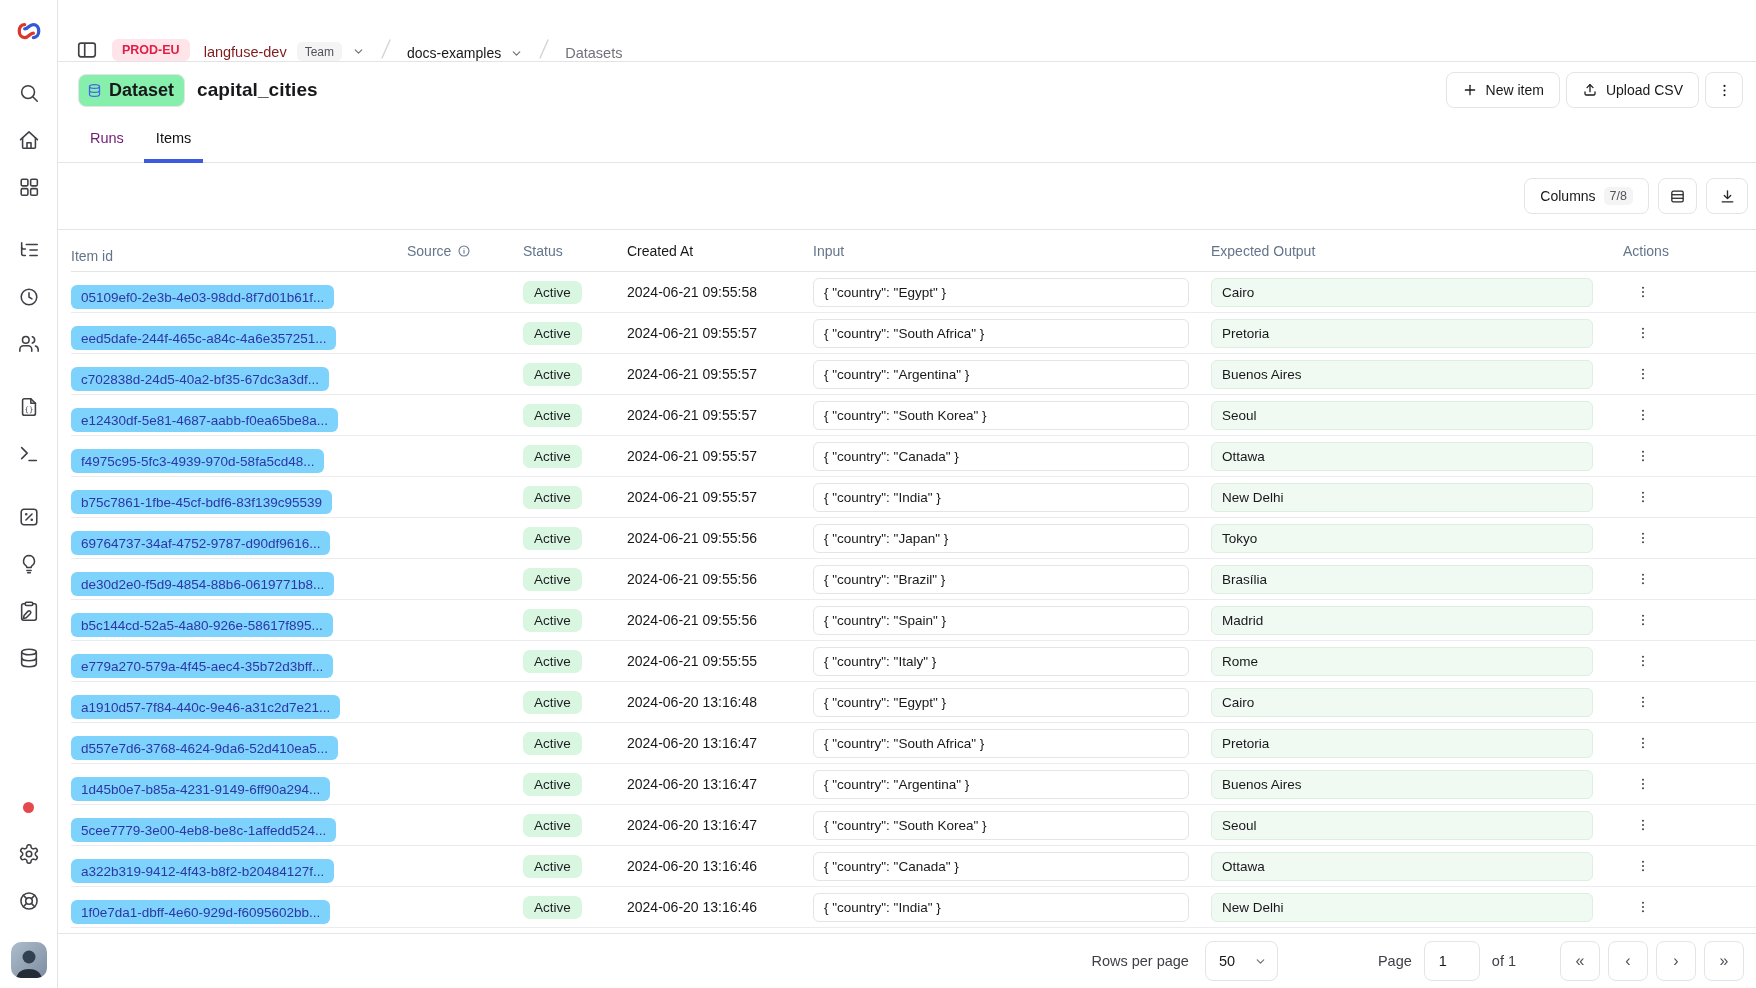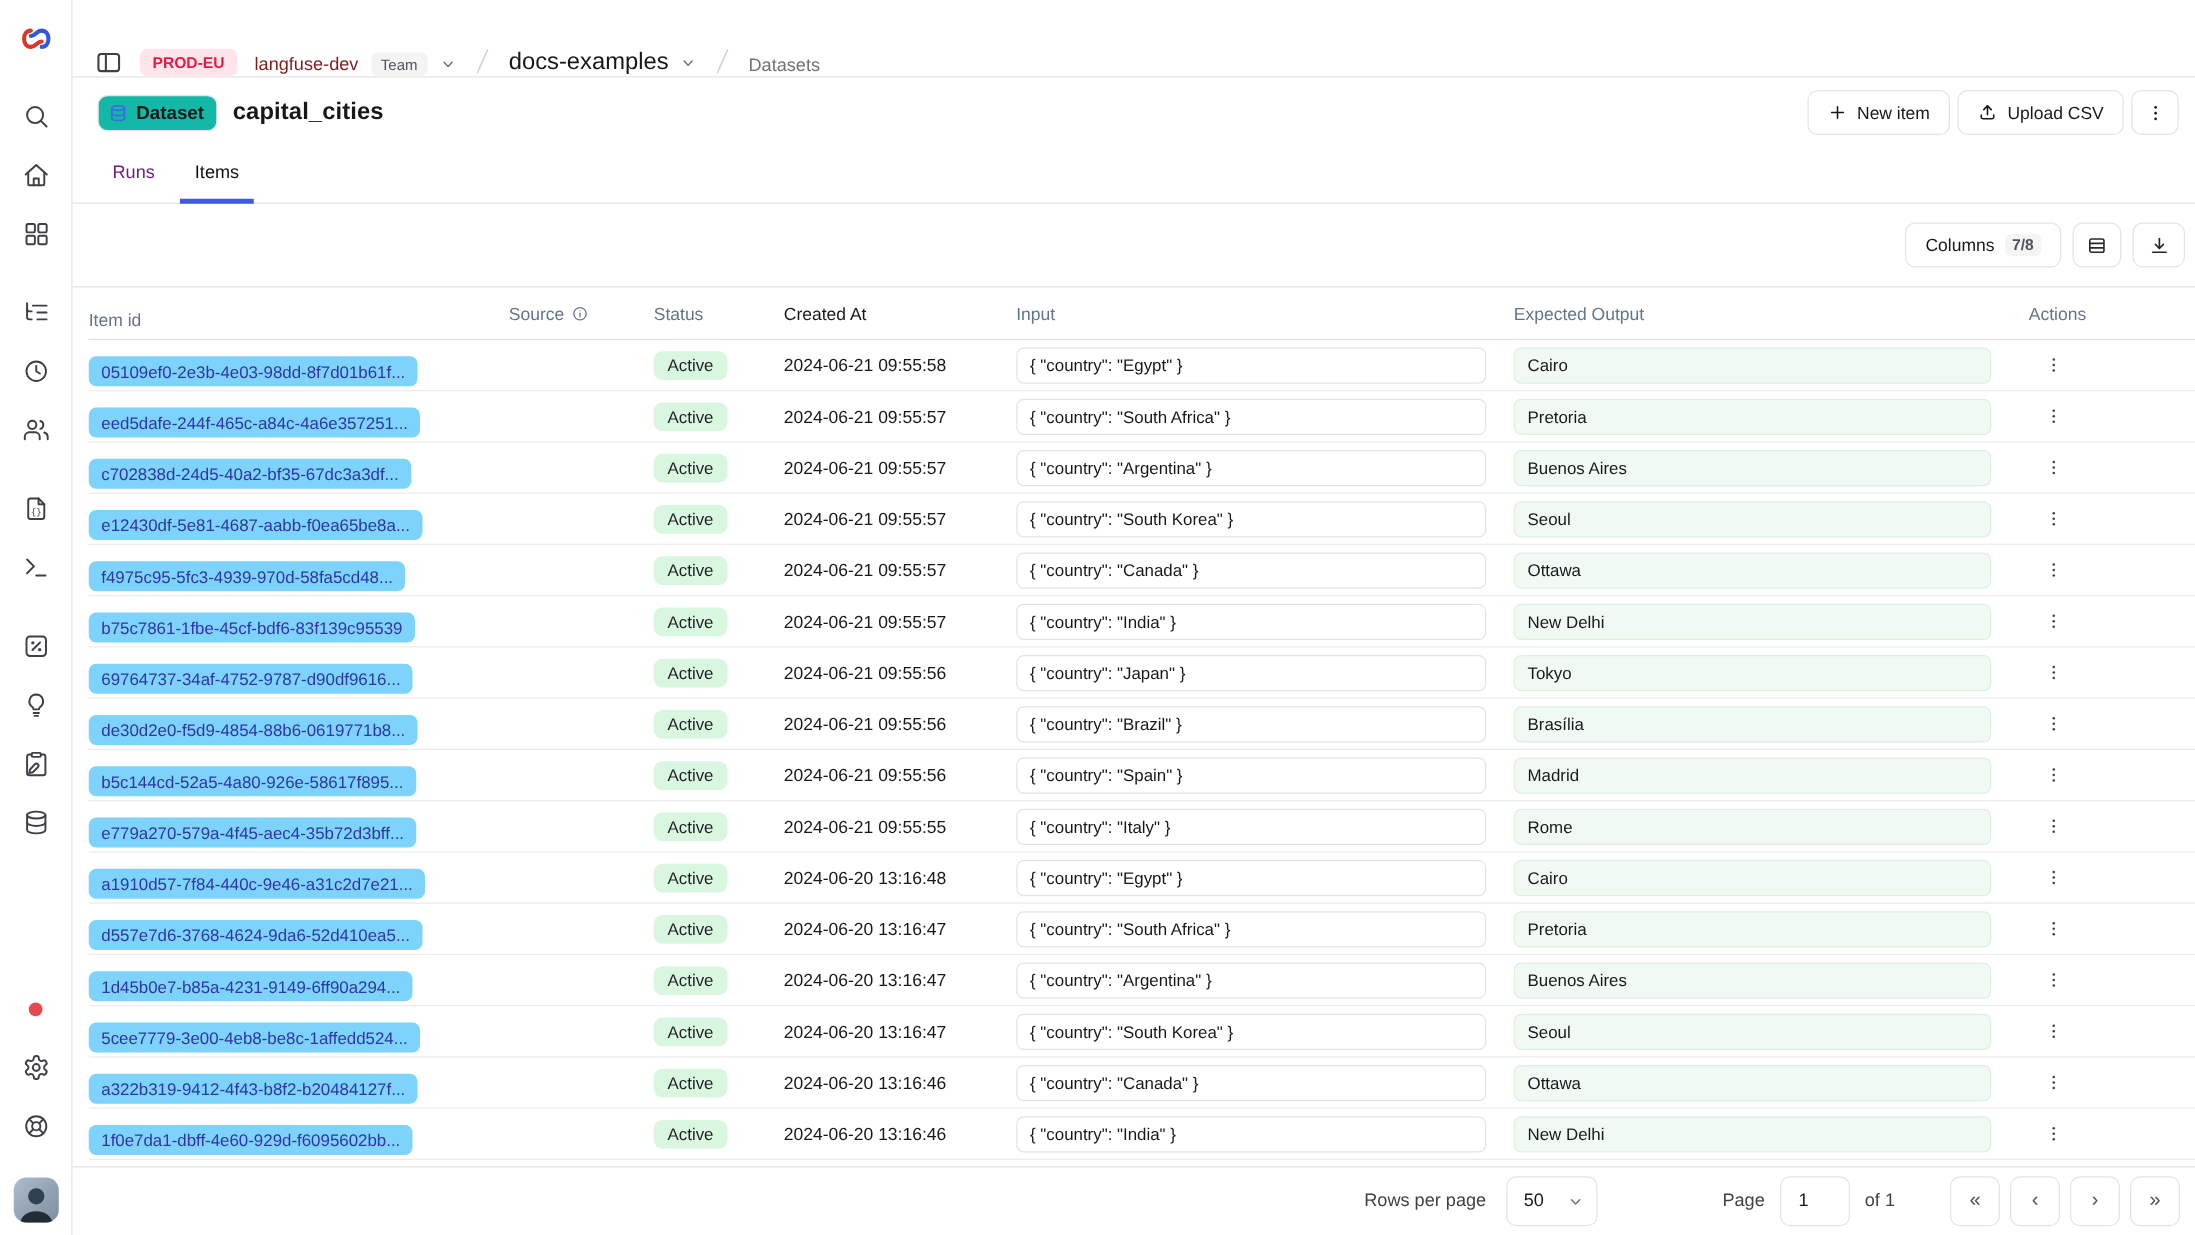--- a/index.html
+++ b/index.html
@@ -26,36 +26,36 @@
 
   .topbar { height:62px; flex:none; display:flex; align-items:flex-end; gap:14px; padding:0 18px; border-bottom:1px solid #e4e4e7; }
   .panel-toggle { width:22px; height:22px; color:#3f3f46; cursor:pointer; }
   .env-badge { background:#ffe4e9; color:#e11d48; font-size:12.5px; font-weight:600; padding:4px 10px; border-radius:6px; cursor:pointer; }
   .org-group { display:flex; align-items:center; gap:10px; cursor:pointer; }
   .org-name { font-weight:500; color:#7f1d1d; font-size:14.5px; }
   .type-badge { background:#f4f4f5; color:#52525b; font-size:12px; padding:2.5px 8px; border-radius:5px; }
   .chev { color:#71717a; }
   .crumb-sep { flex:none; }
   .proj-group { display:flex; align-items:center; gap:9px; cursor:pointer; }
-  .proj-name { font-weight:500; color:#18181b; font-size:19px; }
+  .proj-name { font-weight:500; color:#18181b; font-size:14px; }
   .crumb-last { color:#71717a; font-size:14.5px; cursor:pointer; }
 
   .title-row { height:56px; flex:none; display:flex; align-items:center; padding:0 13px 0 20px; }
-  .dataset-badge { display:inline-flex; align-items:center; gap:7px; border:1px solid #e4e4e7; border-radius:8px; padding:5px 10px 5px 8px; font-size:15px; font-weight:600; color:#18181b; background:#14b8a6; }
+  .dataset-badge { display:inline-flex; align-items:center; gap:7px; border:1px solid #e4e4e7; border-radius:8px; padding:5px 10px 5px 8px; font-size:18px; font-weight:600; color:#18181b; background:#86efac; }
   .page-title { font-size:19px; font-weight:700; margin-left:12px; color:#18181b; letter-spacing:.1px; }
   .title-actions { margin-left:auto; display:flex; align-items:center; gap:6px; }
   .btn { display:inline-flex; align-items:center; justify-content:center; gap:8px; height:36px; padding:0 15px; border:1px solid #e4e4e7; border-radius:8px; background:#fff; font-family:inherit; font-size:14px; font-weight:500; color:#18181b; cursor:pointer; }
   .btn-icon { width:38px; padding:0; }
 
   .tabs-row { height:45px; flex:none; display:flex; align-items:flex-end; padding:0 20px; border-bottom:1px solid #e4e4e7; gap:8px; }
   .tab { padding:0 12px 13px; font-size:14.5px; font-weight:500; color:#701a75; cursor:pointer; border-bottom:4px solid transparent; margin-bottom:-1px; }
   .tab.active { color:#111113; border-bottom-color:#3d5be0; }
 
   .toolbar { height:67px; flex:none; display:flex; align-items:center; justify-content:flex-end; gap:9px; padding:0 8px 0 0; border-bottom:1px solid #e4e4e7; }
-  .count-badge { background:#f4f4f5; color:#52525b; font-size:12.5px; font-weight:700; padding:2px 6px; border-radius:5px; }
+  .count-badge { background:#f4f4f5; color:#52525b; font-size:12.5px; font-weight:400; padding:2px 6px; border-radius:5px; }
   .btn-sq { width:42px; padding:0; color:#27272a; }
 
   
   .table-wrap { display:flex; flex-direction:column; flex:1; min-height:0; padding-left:13px; }
   .thead { height:42px; flex:none; display:flex; align-items:center; border-bottom:1px solid #e4e4e7; }
   .hcell { font-size:14px; font-weight:500; color:#64748b; display:flex; align-items:center; gap:6px; padding-right:8px; }
   .trow { height:41px; flex:none; display:flex; align-items:center; border-bottom:1px solid #ececf0; cursor:pointer; }
   .cell { display:flex; align-items:center; padding-right:8px; min-width:0; }
   .c-id { width:336px;margin-top:10px; }
   .c-source { width:116px; }

